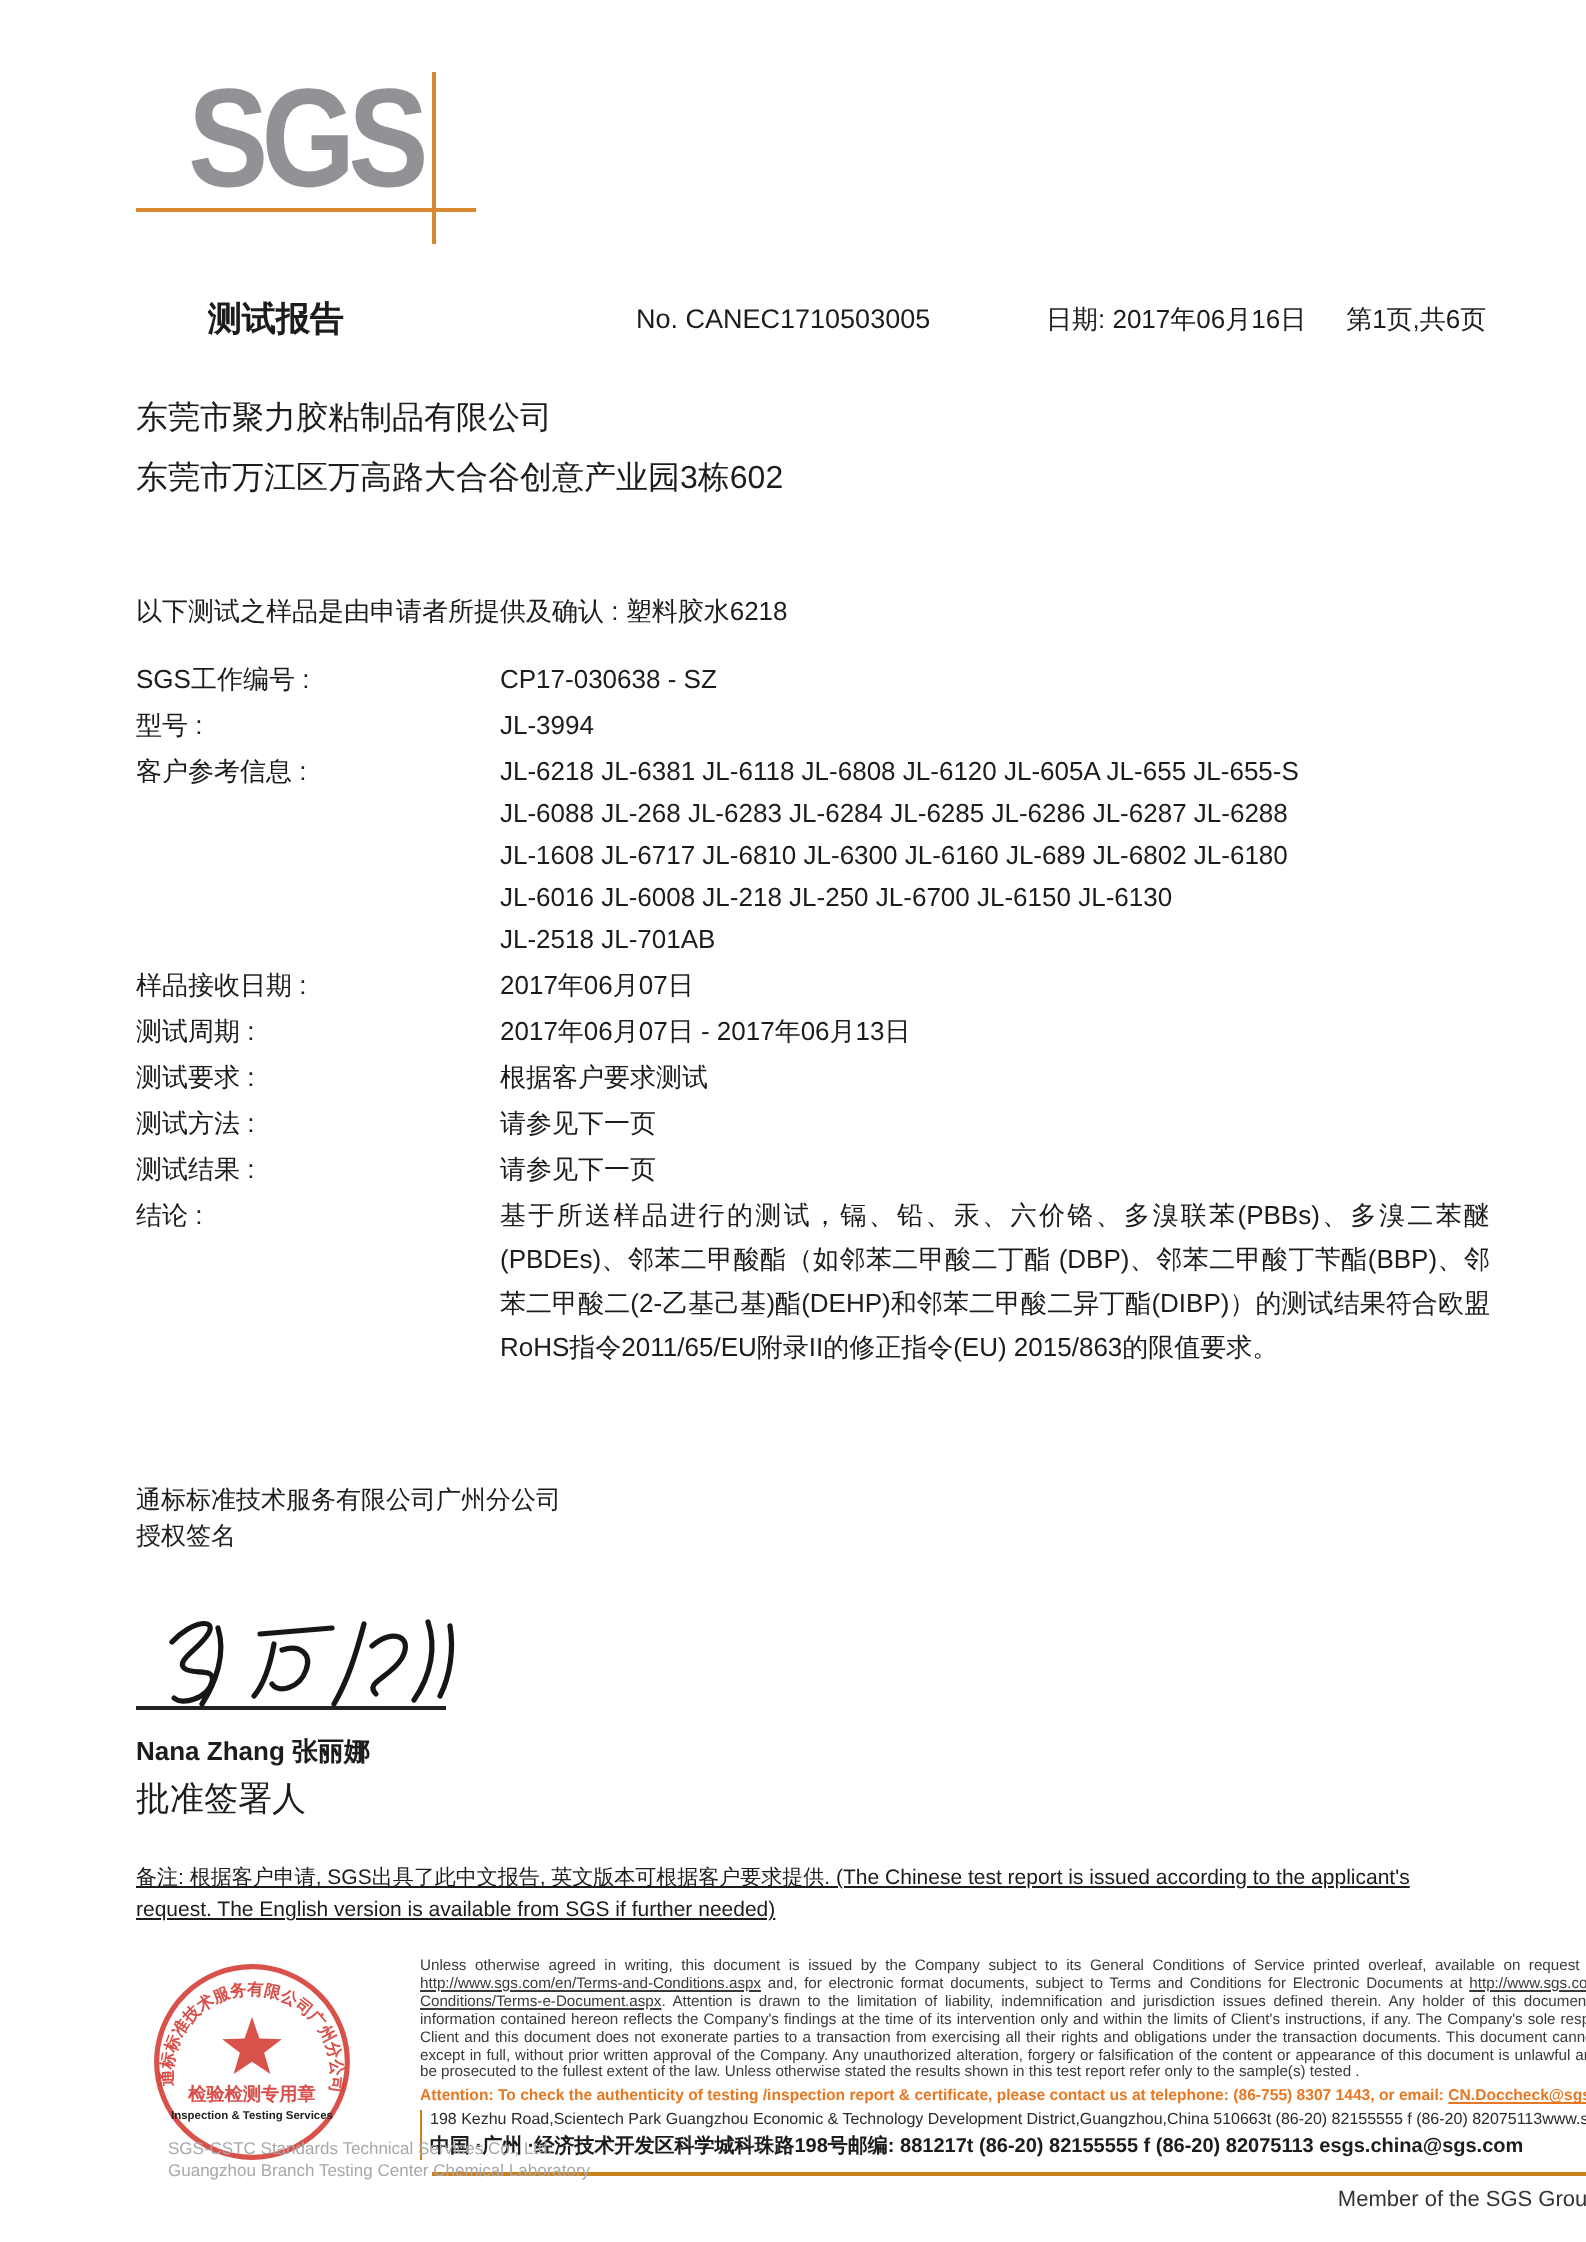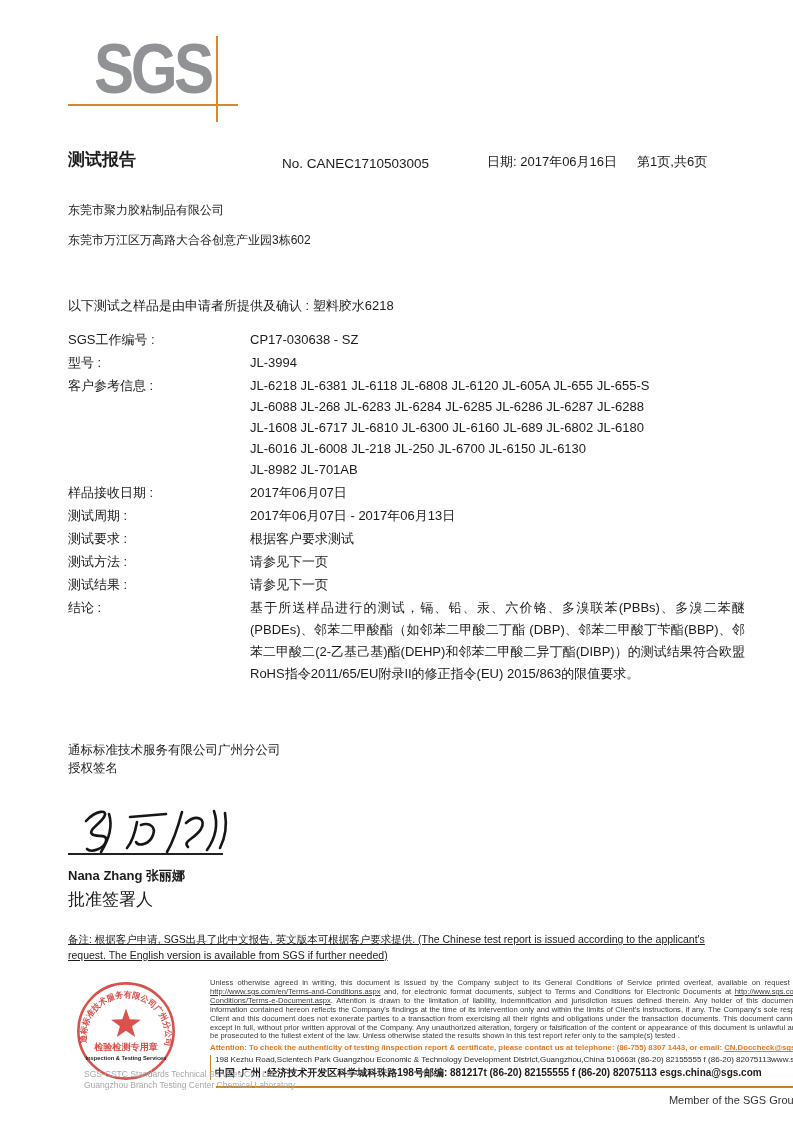--- a/index.html
+++ b/index.html
@@ -14,28 +14,28 @@
   .logo{position:relative;height:86px;margin-top:36px;}
   .logo-text{
     position:absolute;left:26px;top:-2px;
     font-size:70px;font-weight:bold;color:#909295;line-height:1;
     letter-spacing:-4px;transform:scaleX(0.86);transform-origin:left top;
   }
   .logo-hline{position:absolute;left:0;top:68px;width:170px;height:2px;background:#d9882f;}
   .logo-vline{position:absolute;left:148px;top:0;width:2px;height:86px;background:#d9882f;}
 
   
-  .title-row{display:flex;align-items:flex-end;margin-top:26px;}
+  .title-row{display:flex;align-items:center;margin-top:26px;margin-left:36px;}
   .doc-title{font-size:17px;font-weight:bold;width:214px;}
   .report-no{font-size:13.5px;width:205px;}
   .date-text{font-size:13px;margin-right:20px;}
   .page-text{font-size:13px;}
 
   
-  .applicant{margin-top:24px;font-size:12px;line-height:30px;}
+  .applicant{margin-top:24px;font-size:16px;line-height:30px;}
 
   .sample-intro{margin-top:42px;font-size:13px;}
 
   
   .fields{margin-top:14px;}
   .frow{display:flex;margin-bottom:2px;}
   .flabel{width:182px;flex-shrink:0;font-size:13px;line-height:21px;}
   .fval{font-size:13px;line-height:21px;}
   .fval div{line-height:21px;}
   .fval.conclusion{width:505px;line-height:22px;text-align:justify;}
@@ -110,21 +110,21 @@
       <div class="flabel">型号 :</div>
       <div class="fval">JL-3994</div>
     </div>
     <div class="frow">
       <div class="flabel">客户参考信息 :</div>
       <div class="fval">
         <div>JL-6218  JL-6381 JL-6118  JL-6808  JL-6120 JL-605A  JL-655 JL-655-S</div>
         <div>JL-6088  JL-268 JL-6283  JL-6284  JL-6285 JL-6286  JL-6287 JL-6288</div>
         <div>JL-1608   JL-6717 JL-6810  JL-6300 JL-6160  JL-689  JL-6802  JL-6180</div>
         <div>JL-6016 JL-6008 JL-218  JL-250  JL-6700  JL-6150  JL-6130</div>
-        <div>JL-8982  JL-701AB</div>
+        <div>JL-2518  JL-701AB</div>
       </div>
     </div>
     <div class="frow">
       <div class="flabel">样品接收日期 :</div>
       <div class="fval">2017年06月07日</div>
     </div>
     <div class="frow">
       <div class="flabel">测试周期 :</div>
       <div class="fval">2017年06月07日 - 2017年06月13日</div>
     </div>

